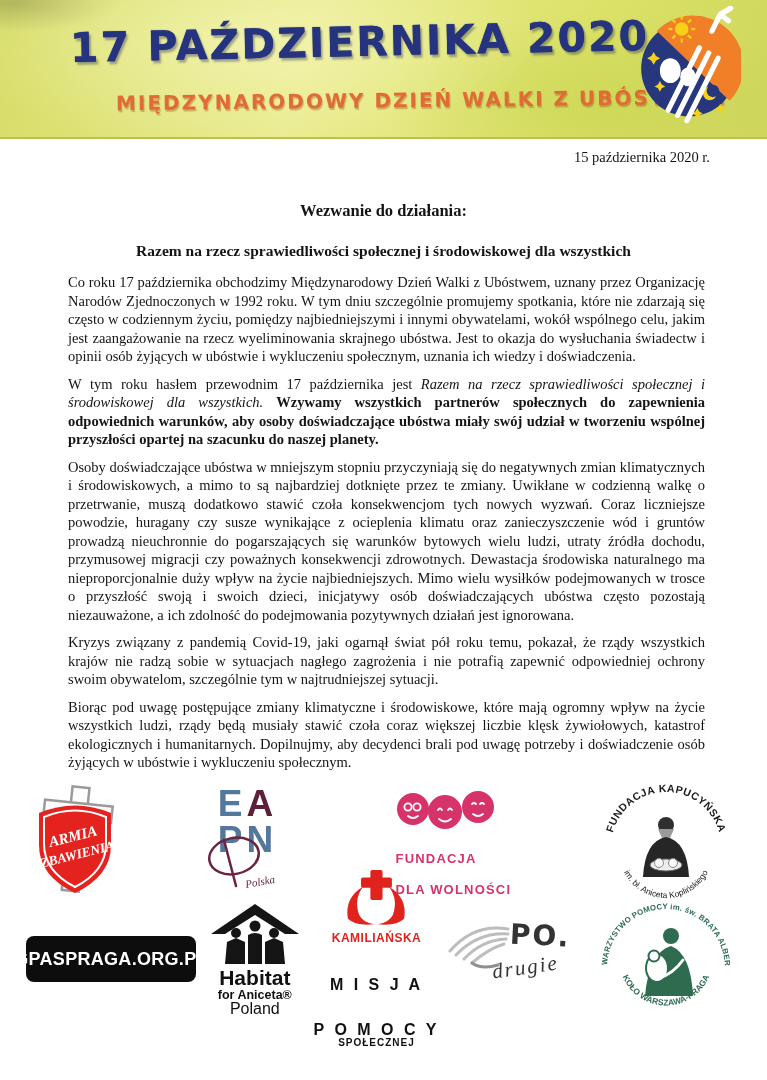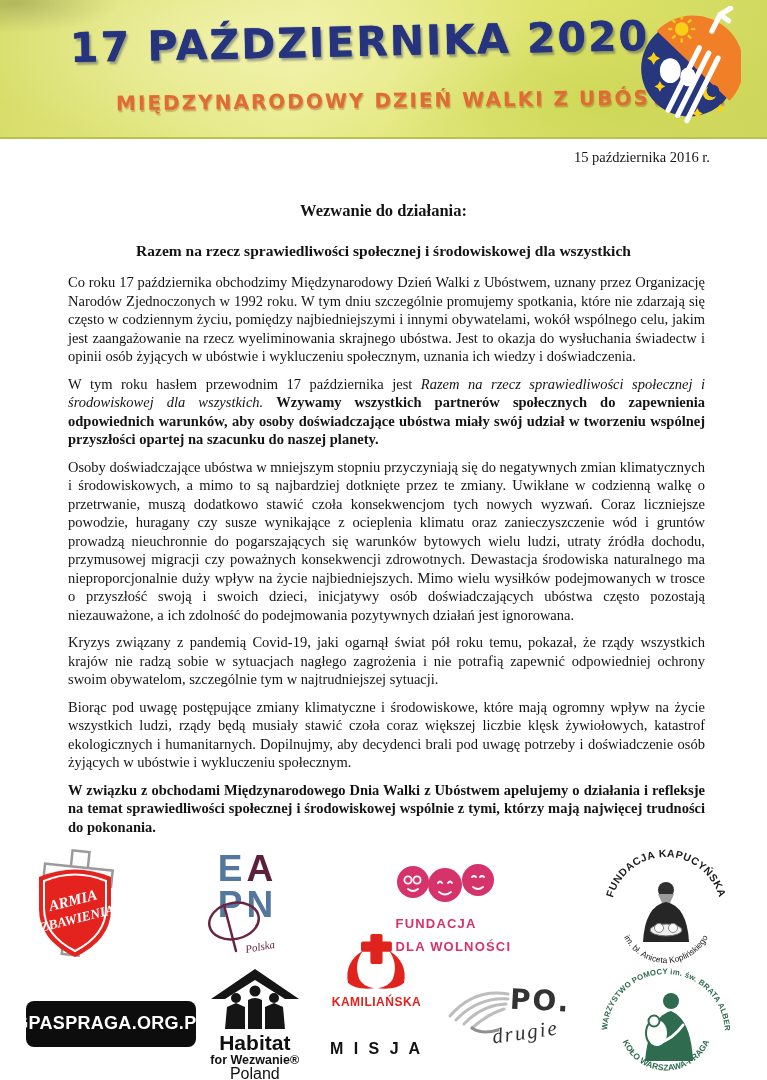--- a/index.html
+++ b/index.html
@@ -42,21 +42,21 @@
     font-family:"Liberation Sans",sans-serif;}
   .atd-name{font-size:21px;font-weight:800;color:#111;line-height:20px;margin-top:2px;}
   .atd-sub{font-size:11px;font-weight:700;color:#111;letter-spacing:.5px;}
   .eapn{position:relative;width:96px;height:112px;}
   .eapn-letters{position:absolute;left:12px;top:2px;line-height:36px;
     font-family:"Liberation Sans",sans-serif;font-weight:900;font-size:37px;letter-spacing:4px;}
   .eapn-letters .lt-e,.eapn-letters .lt-p,.eapn-letters .lt-n{color:#54779d;}
   .eapn-letters .lt-a{color:#5c2038;}
   .eapn-over{position:absolute;left:0;top:0;}
   .fdw-text{font-size:13px;font-weight:800;color:#d6336b;letter-spacing:1.2px;
-    line-height:15px;align-self:flex-start;margin-left:14px;margin-top:8px;}
+    line-height:15px;align-self:flex-start;margin-left:14px;margin-top:16px;}
   .gp-box{width:170px;height:46px;background:#0d0d0d;border-radius:8px;
     display:flex;align-items:center;justify-content:center;}
   .gp-box span{color:#fff;font-weight:800;font-size:18px;letter-spacing:.3px;
     font-family:"Liberation Sans",sans-serif;}
   .hab-line1{font-size:21px;font-weight:800;color:#111;line-height:20px;margin-top:2px;}
   .hab-line2{font-size:12.5px;font-weight:800;color:#111;line-height:14px;}
   .hab-line3{font-size:16px;color:#111;line-height:14px;}
   .kam-l1{font-size:12px;font-weight:800;color:#e0231c;letter-spacing:.5px;line-height:15px;margin-top:3px;}
   .kam-l2,.kam-l3{font-size:16px;font-weight:700;color:#111;letter-spacing:3px;line-height:13px;margin-top:32px;}
   .kam-l4{font-size:10px;font-weight:700;color:#111;letter-spacing:1px;line-height:13px;}
@@ -103,31 +103,30 @@
         <line x1="30" y1="100" x2="60" y2="40"></line>
         <line x1="39" y1="105" x2="69" y2="45"></line>
         <line x1="48" y1="110" x2="78" y2="50"></line>
         <path d="M72 24 L80 8 M80 8 L90 2 M80 8 L88 14"></path>
       </g>
       <ellipse cx="32" cy="62" rx="10" ry="12" fill="#ffffff"></ellipse>
       <ellipse cx="49" cy="68" rx="7.5" ry="9" fill="#ffffff"></ellipse>
     </svg>
   </div>
 
-  <div class="date-line">15 października 2016 r.</div>
+  <div class="date-line">15 października 2020 r.</div>
   <div class="heading">Wezwanie do działania:</div>
   <div class="subheading">Razem na rzecz sprawiedliwości społecznej i środowiskowej dla wszystkich</div>
 
   <div class="doc-body">
     <p>Co roku 17 października obchodzimy Międzynarodowy Dzień Walki z Ubóstwem, uznany przez Organizację Narodów Zjednoczonych w 1992 roku. W tym dniu szczególnie promujemy spotkania, które nie zdarzają się często w codziennym życiu, pomiędzy najbiedniejszymi i innymi obywatelami, wokół wspólnego celu, jakim jest zaangażowanie na rzecz wyeliminowania skrajnego ubóstwa. Jest to okazja do wysłuchania świadectw i opinii osób żyjących w ubóstwie i wykluczeniu społecznym, uznania ich wiedzy i doświadczenia.</p>
     <p><span>W tym roku hasłem przewodnim 17 października jest </span><span class="seg-italic">Razem na rzecz sprawiedliwości społecznej i środowiskowej dla wszystkich. </span><span class="seg-bold">Wzywamy wszystkich partnerów społecznych do zapewnienia odpowiednich warunków, aby osoby doświadczające ubóstwa miały swój udział w tworzeniu wspólnej przyszłości opartej na szacunku do naszej planety.</span></p>
     <p>Osoby doświadczające ubóstwa w mniejszym stopniu przyczyniają się do negatywnych zmian klimatycznych i środowiskowych, a mimo to są najbardziej dotknięte przez te zmiany. Uwikłane w codzienną walkę o przetrwanie, muszą dodatkowo stawić czoła konsekwencjom tych nowych wyzwań. Coraz liczniejsze powodzie, huragany czy susze wynikające z ocieplenia klimatu oraz zanieczyszczenie wód i gruntów prowadzą nieuchronnie do pogarszających się warunków bytowych wielu ludzi, utraty źródła dochodu, przymusowej migracji czy poważnych konsekwencji zdrowotnych. Dewastacja środowiska naturalnego ma nieproporcjonalnie duży wpływ na życie najbiedniejszych. Mimo wielu wysiłków podejmowanych w trosce o przyszłość swoją i swoich dzieci, inicjatywy osób doświadczających ubóstwa często pozostają niezauważone, a ich zdolność do podejmowania pozytywnych działań jest ignorowana.</p>
     <p>Kryzys związany z pandemią Covid-19, jaki ogarnął świat pół roku temu, pokazał, że rządy wszystkich krajów nie radzą sobie w sytuacjach nagłego zagrożenia i nie potrafią zapewnić odpowiedniej ochrony swoim obywatelom, szczególnie tym w najtrudniejszej sytuacji.</p>
     <p>Biorąc pod uwagę postępujące zmiany klimatyczne i środowiskowe, które mają ogromny wpływ na życie wszystkich ludzi, rządy będą musiały stawić czoła coraz większej liczbie klęsk żywiołowych, katastrof ekologicznych i humanitarnych. Dopilnujmy, aby decydenci brali pod uwagę potrzeby i doświadczenie osób żyjących w ubóstwie i wykluczeniu społecznym.</p>
-    <p class="p-bold">W związku z obchodami Międzynarodowego Dnia Walki z Ubóstwem apelujemy o działania i refleksje na temat sprawiedliwości społecznej i środowiskowej wspólnie z tymi, którzy mają najwięcej trudności do pokonania.</p>
   </div>
 
   <div class="logos">
 
     <div class="logo-row">
 
       <div class="logo">
         <svg width="100" height="115" viewBox="0 0 100 115">
           <g transform="rotate(6 50 57)">
             <rect x="41" y="4" width="17" height="104" fill="#fdfdfd" stroke="#9a9a9a" stroke-width="2.5"></rect>
@@ -209,21 +208,21 @@
         <svg width="104" height="64" viewBox="0 0 104 64">
           <polygon points="52,2 96,32 82,32 52,13 22,32 8,32" fill="#151515"></polygon>
           <circle cx="52" cy="24" r="5.5" fill="#151515"></circle>
           <path d="M45 62 L 45 33 Q 52 29 59 33 L 59 62 Z" fill="#151515"></path>
           <circle cx="33" cy="31" r="5" fill="#151515"></circle>
           <path d="M22 62 L 24 40 L 33 36 L 42 40 L 42 62 Z" fill="#151515"></path>
           <circle cx="71" cy="31" r="5" fill="#151515"></circle>
           <path d="M62 62 L 62 40 L 71 36 L 80 40 L 82 62 Z" fill="#151515"></path>
         </svg>
         <div class="hab-line1">Habitat</div>
-        <div class="hab-line2">for Wezwanie®</div>
+        <div class="hab-line2">for Aniceta®</div>
         <div class="hab-line3">Poland</div>
       </div>
 
       <div class="logo">
         <svg width="80" height="58" viewBox="0 0 80 62">
           <g fill="#e0231c">
             <rect x="34" y="0" width="13" height="32" rx="2"></rect>
             <rect x="24" y="8" width="33" height="11" rx="2"></rect>
             <path d="M10 52 Q 6 30 26 18 Q 16 32 22 48 Q 26 56 38 58 Q 18 60 10 52 Z"></path>
             <path d="M70 52 Q 74 30 54 18 Q 64 32 58 48 Q 54 56 42 58 Q 62 60 70 52 Z"></path>

